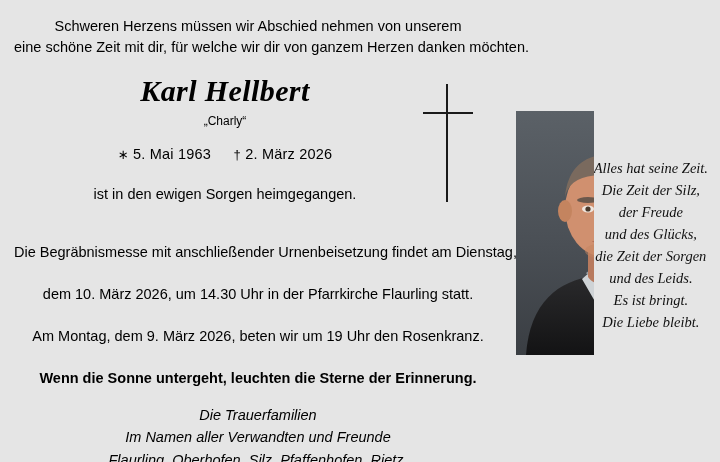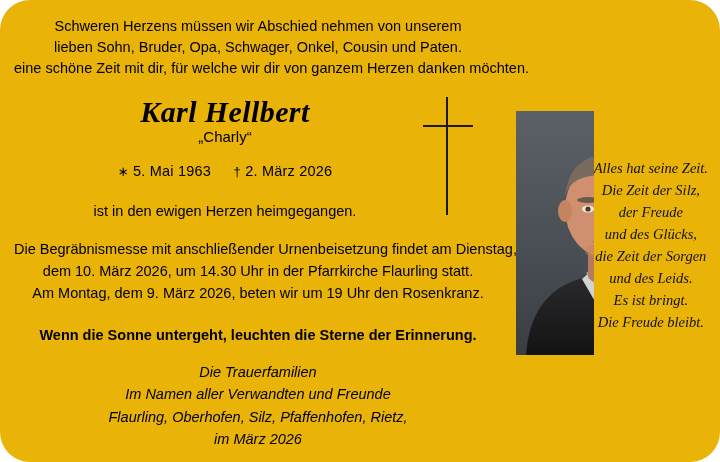--- a/index.html
+++ b/index.html
@@ -12,24 +12,23 @@
     height: 462px;
     font-family: "Liberation Sans", sans-serif;
     color: #000000;
     overflow: hidden;
   }
   .obituary {
     position: relative;
     width: 720px;
     height: 462px;
     box-sizing: border-box;
-    background: #eab308;
+    background: #e5e5e5;
     display: flex;
     flex-direction: row;
-    border-radius: 30px;
   }
   .left-col {
     width: 516px;
     box-sizing: border-box;
     padding: 16px 14px 10px 14px;
     display: flex;
     flex-direction: column;
     align-items: center;
   }
   .right-col {
@@ -49,38 +48,39 @@
   }
   .intro div {
     white-space: nowrap;
   }
   .name-block {
     position: relative;
     width: 100%;
     margin-top: 14px;
     display: flex;
     flex-direction: row;
-    align-items: flex-start;
+    align-items: flex-end;
     justify-content: center;
   }
   .name-inner {
     width: 380px;
     text-align: center;
   }
   .deceased-name {
     font-family: "Liberation Serif", serif;
     font-style: italic;
     font-weight: bold;
     font-size: 30px;
     letter-spacing: 0.4px;
     line-height: 1.1;
     margin-top: 2px;
   }
   .nickname {
-    font-size: 15px;
+    font-size: 12px;
+    margin-top: 7px;
   }
   .dates {
     font-size: 14.5px;
     margin-top: 18px;
     letter-spacing: 0.2px;
   }
   .dates .sym {
     font-size: 13px;
   }
   .dates .gap {
@@ -116,20 +116,21 @@
   }
   .service {
     text-align: center;
     font-size: 14.5px;
     line-height: 1.5;
     margin-top: 20px;
     width: 100%;
   }
   .service div {
     white-space: nowrap;
+    margin-top: 20px;
   }
   .motto {
     text-align: left;
     font-size: 14.5px;
     font-weight: bold;
     margin-top: 22px;
   }
   .family {
     text-align: center;
     font-size: 14.5px;
@@ -167,36 +168,35 @@
 </style>
 </head>
 <body>
 
 <div class="obituary">
 
   <div class="left-col">
 
     <div class="intro">
       <div>Schweren Herzens müssen wir Abschied nehmen von unserem</div>
-      <div>lieben Sohn, Bruder, Opa, Schwager, Onkel, Cousin und Paten.</div>
       <div>eine schöne Zeit mit dir, für welche wir dir von ganzem Herzen danken möchten.</div>
     </div>
 
     <div class="name-block">
       <div class="name-inner">
         <div class="deceased-name">Karl Hellbert</div>
         <div class="nickname">„Charly“</div>
         <div class="dates">
           <span class="sym">∗</span>
           <span>5. Mai 1963</span>
           <span class="gap"></span>
           <span class="sym">†</span>
           <span>2. März 2026</span>
         </div>
-        <div class="passed">ist in den ewigen Herzen heimgegangen.</div>
+        <div class="passed">ist in den ewigen Sorgen heimgegangen.</div>
       </div>
       <div class="cross">
         <div class="v"></div>
         <div class="h"></div>
       </div>
     </div>
 
     <div class="service">
       <div>Die Begräbnismesse mit anschließender Urnenbeisetzung findet am Dienstag,</div>
       <div>dem 10. März 2026, um 14.30 Uhr in der Pfarrkirche Flaurling statt.</div>
@@ -262,18 +262,18 @@
     </div>
 
     <div class="verse">
       <div>Alles hat seine Zeit.</div>
       <div>Die Zeit der Silz,</div>
       <div>der Freude</div>
       <div>und des Glücks,</div>
       <div>die Zeit der Sorgen</div>
       <div>und des Leids.</div>
       <div>Es ist bringt.</div>
-      <div>Die Freude bleibt.</div>
+      <div>Die Liebe bleibt.</div>
     </div>
 
   </div>
 
 </div>
 
 </body></html>

